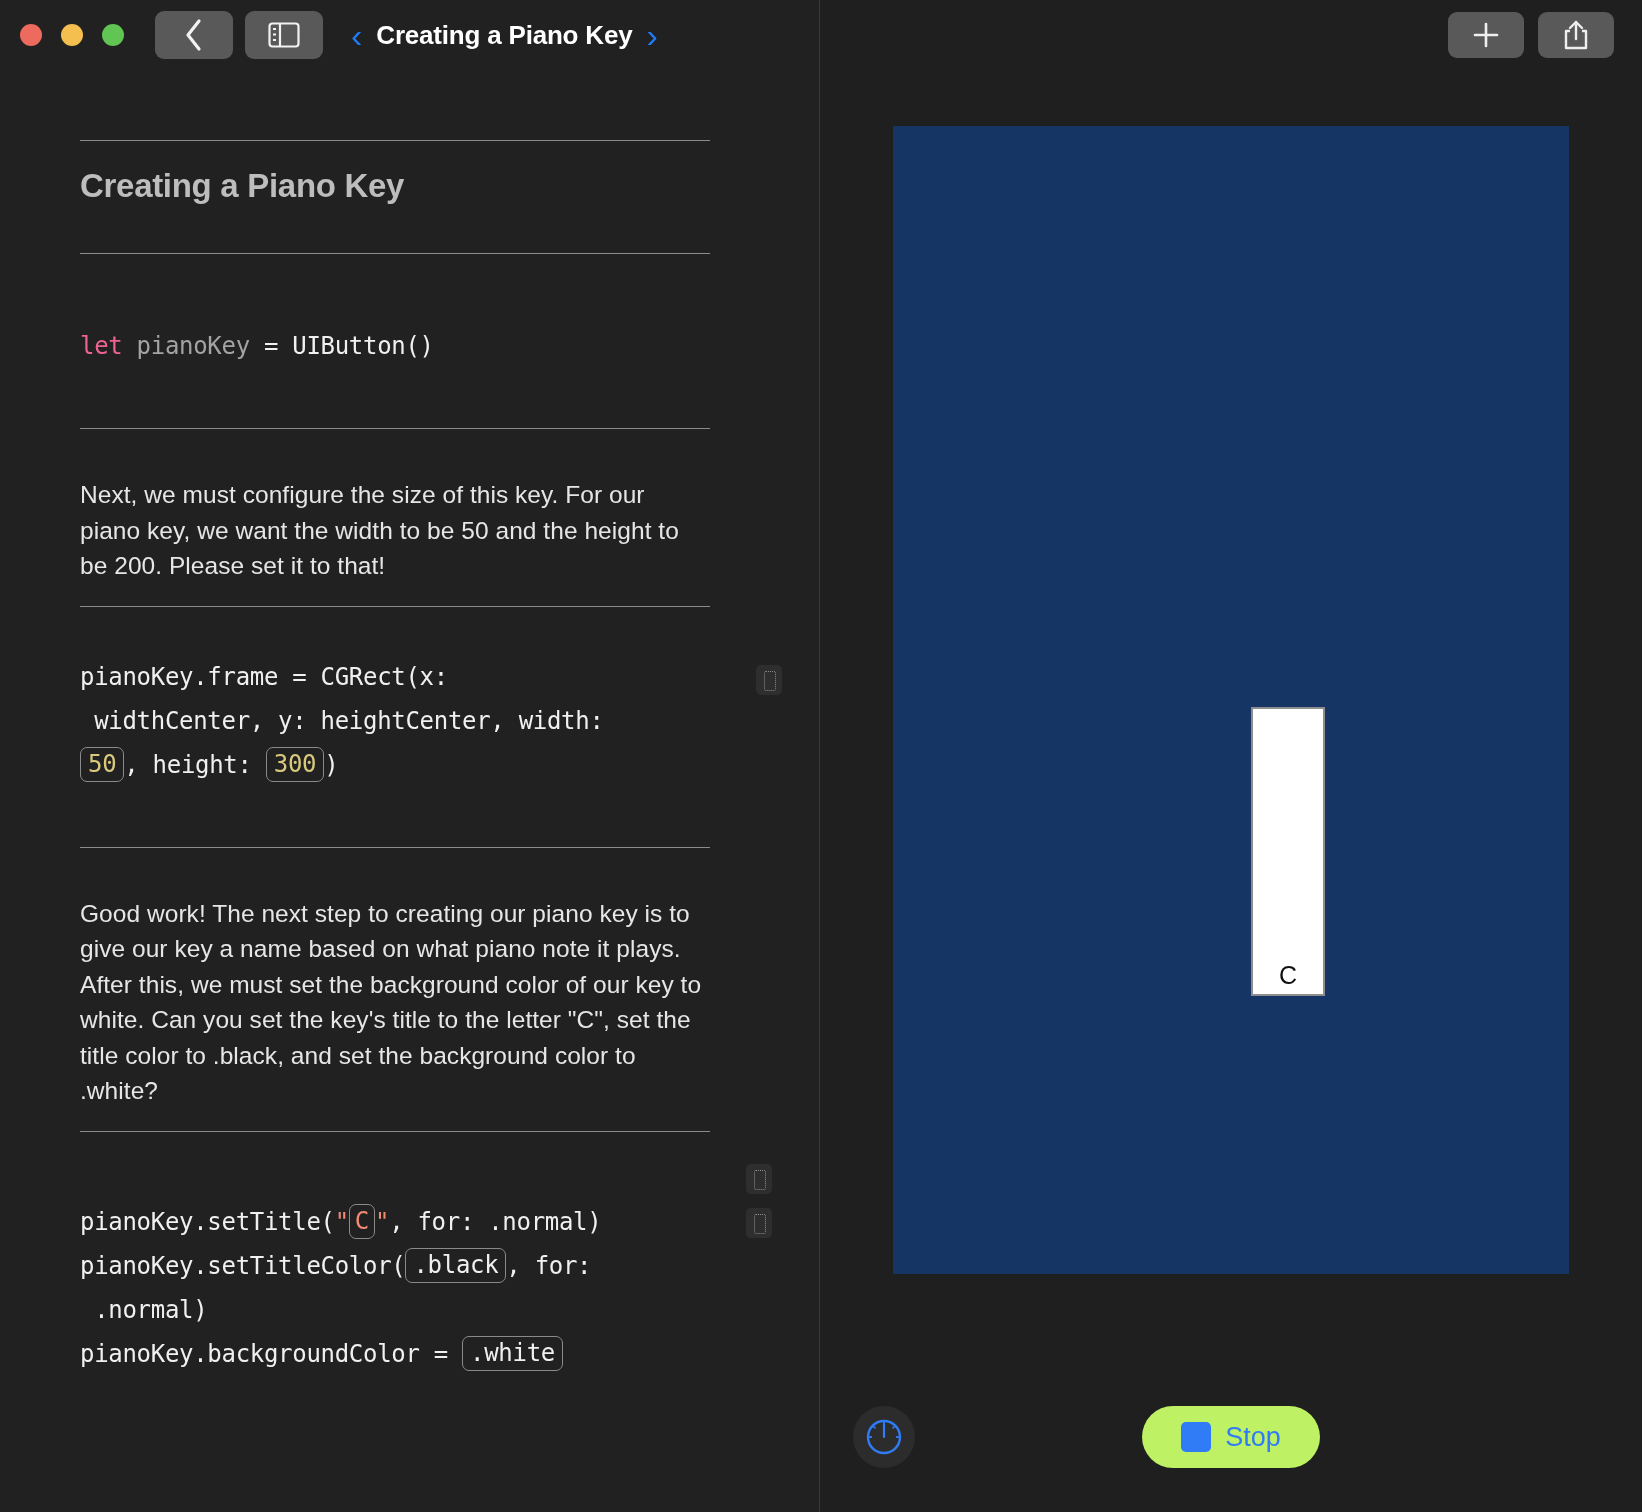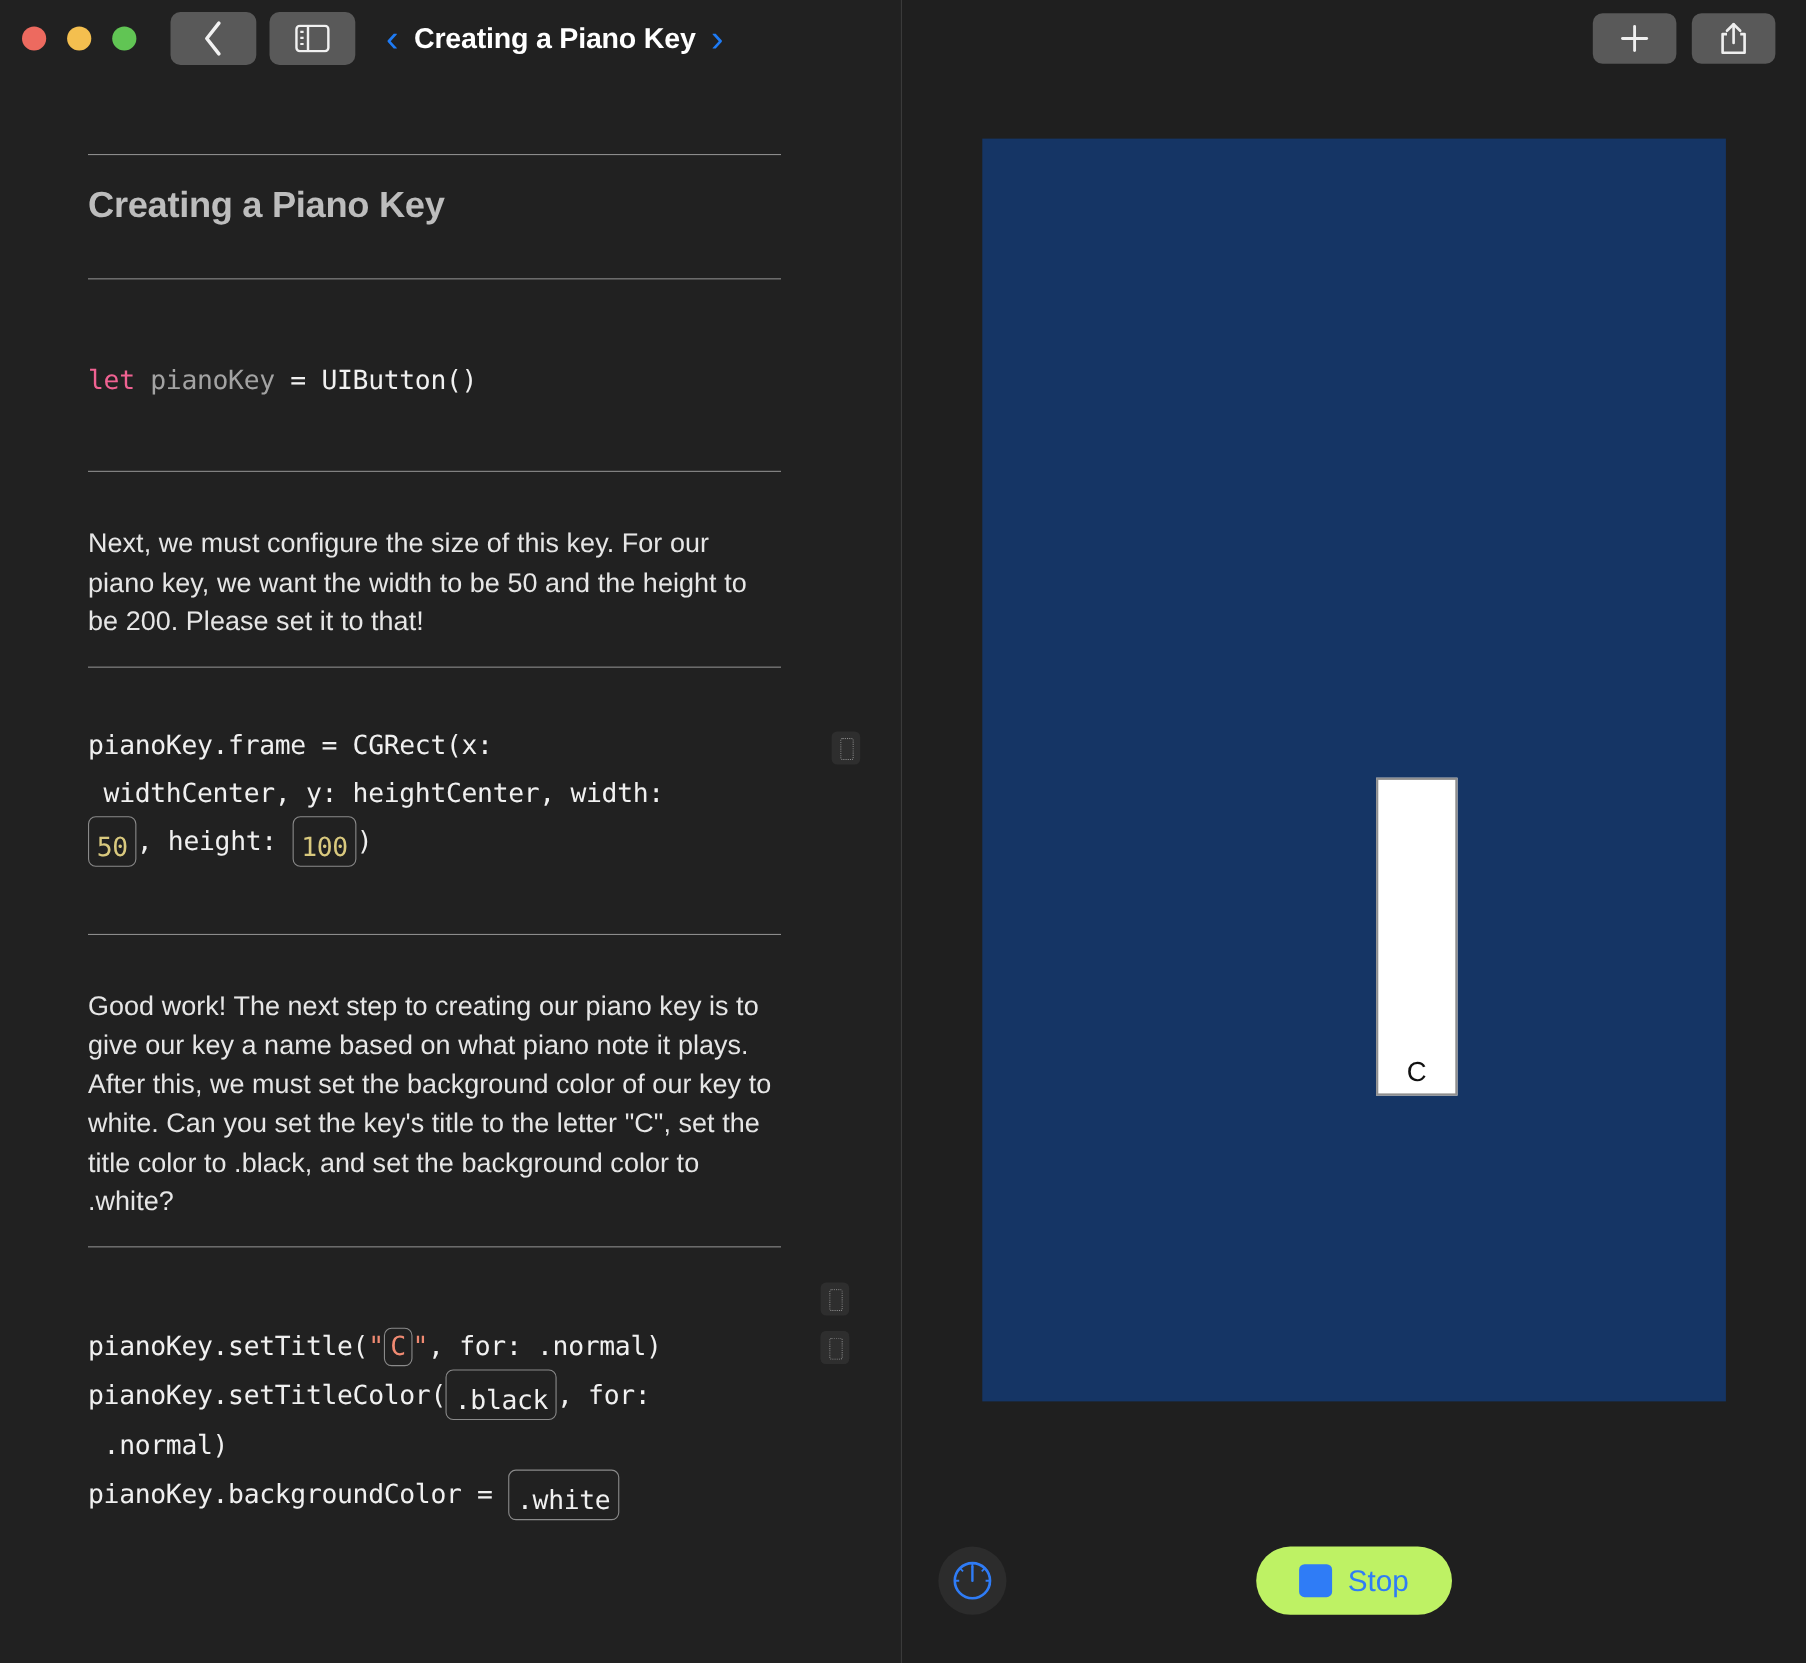--- a/index.html
+++ b/index.html
@@ -115,21 +115,21 @@
     letter-spacing: -0.3px;
   }
   .kw  { color: #f06292; }
   .var { color: #a3a3a3; }
   .str { color: #f08a72; }
 
   .token {
     display: inline-block;
     border: 1.5px solid #8a8a8a;
     border-radius: 7px;
-    padding: 12px 7px 2px 7px;
+    padding: 1px 7px 2px 7px;
     line-height: 30px;
     vertical-align: middle;
     position: relative;
     top: -1px;
   }
   .token.num-tok { color: #d9c97e; }
   .token.c-tok { color: #f08a72; padding: 1px 5px 2px 5px; }
 
   .grip {
     position: absolute;
@@ -287,21 +287,21 @@
       <div class="spacer-l"></div>
       <div class="rule"></div>
       <div class="spacer-s"></div>
 
       <p class="prose">Next, we must configure the size of this key. For our piano key, we want the width to be 50 and the height to be 200. Please set it to that!</p>
 
       <div class="spacer-s"></div>
       <div class="rule"></div>
       <div class="spacer-s"></div>
 
-      <div class="code"><div>pianoKey.frame = CGRect(x:</div><div><span> widthCenter, y: heightCenter, width:</span><span class="grip" style="right:-62px; top:10px;"></span></div><div><span class="token num-tok">50</span><span>, height: </span><span class="token num-tok">100</span><span>)</span></div></div>
+      <div class="code"><div>pianoKey.frame = CGRect(x:</div><div><span> widthCenter, y: heightCenter, width:</span><span class="grip" style="right:-62px; top:10px;"></span></div><div><span class="token num-tok">50</span><span>, height: </span><span class="token num-tok">300</span><span>)</span></div></div>
 
       <div class="spacer-l"></div>
       <div class="rule"></div>
       <div class="spacer-s"></div>
 
       <p class="prose">Good work! The next step to creating our piano key is to give our key a name based on what piano note it plays. After this, we must set the background color of our key to white. Can you set the key's title to the letter "C", set the title color to .black, and set the background color to .white?</p>
 
       <div class="spacer-s"></div>
       <div class="rule"></div>
       <div style="height:42px"></div>

